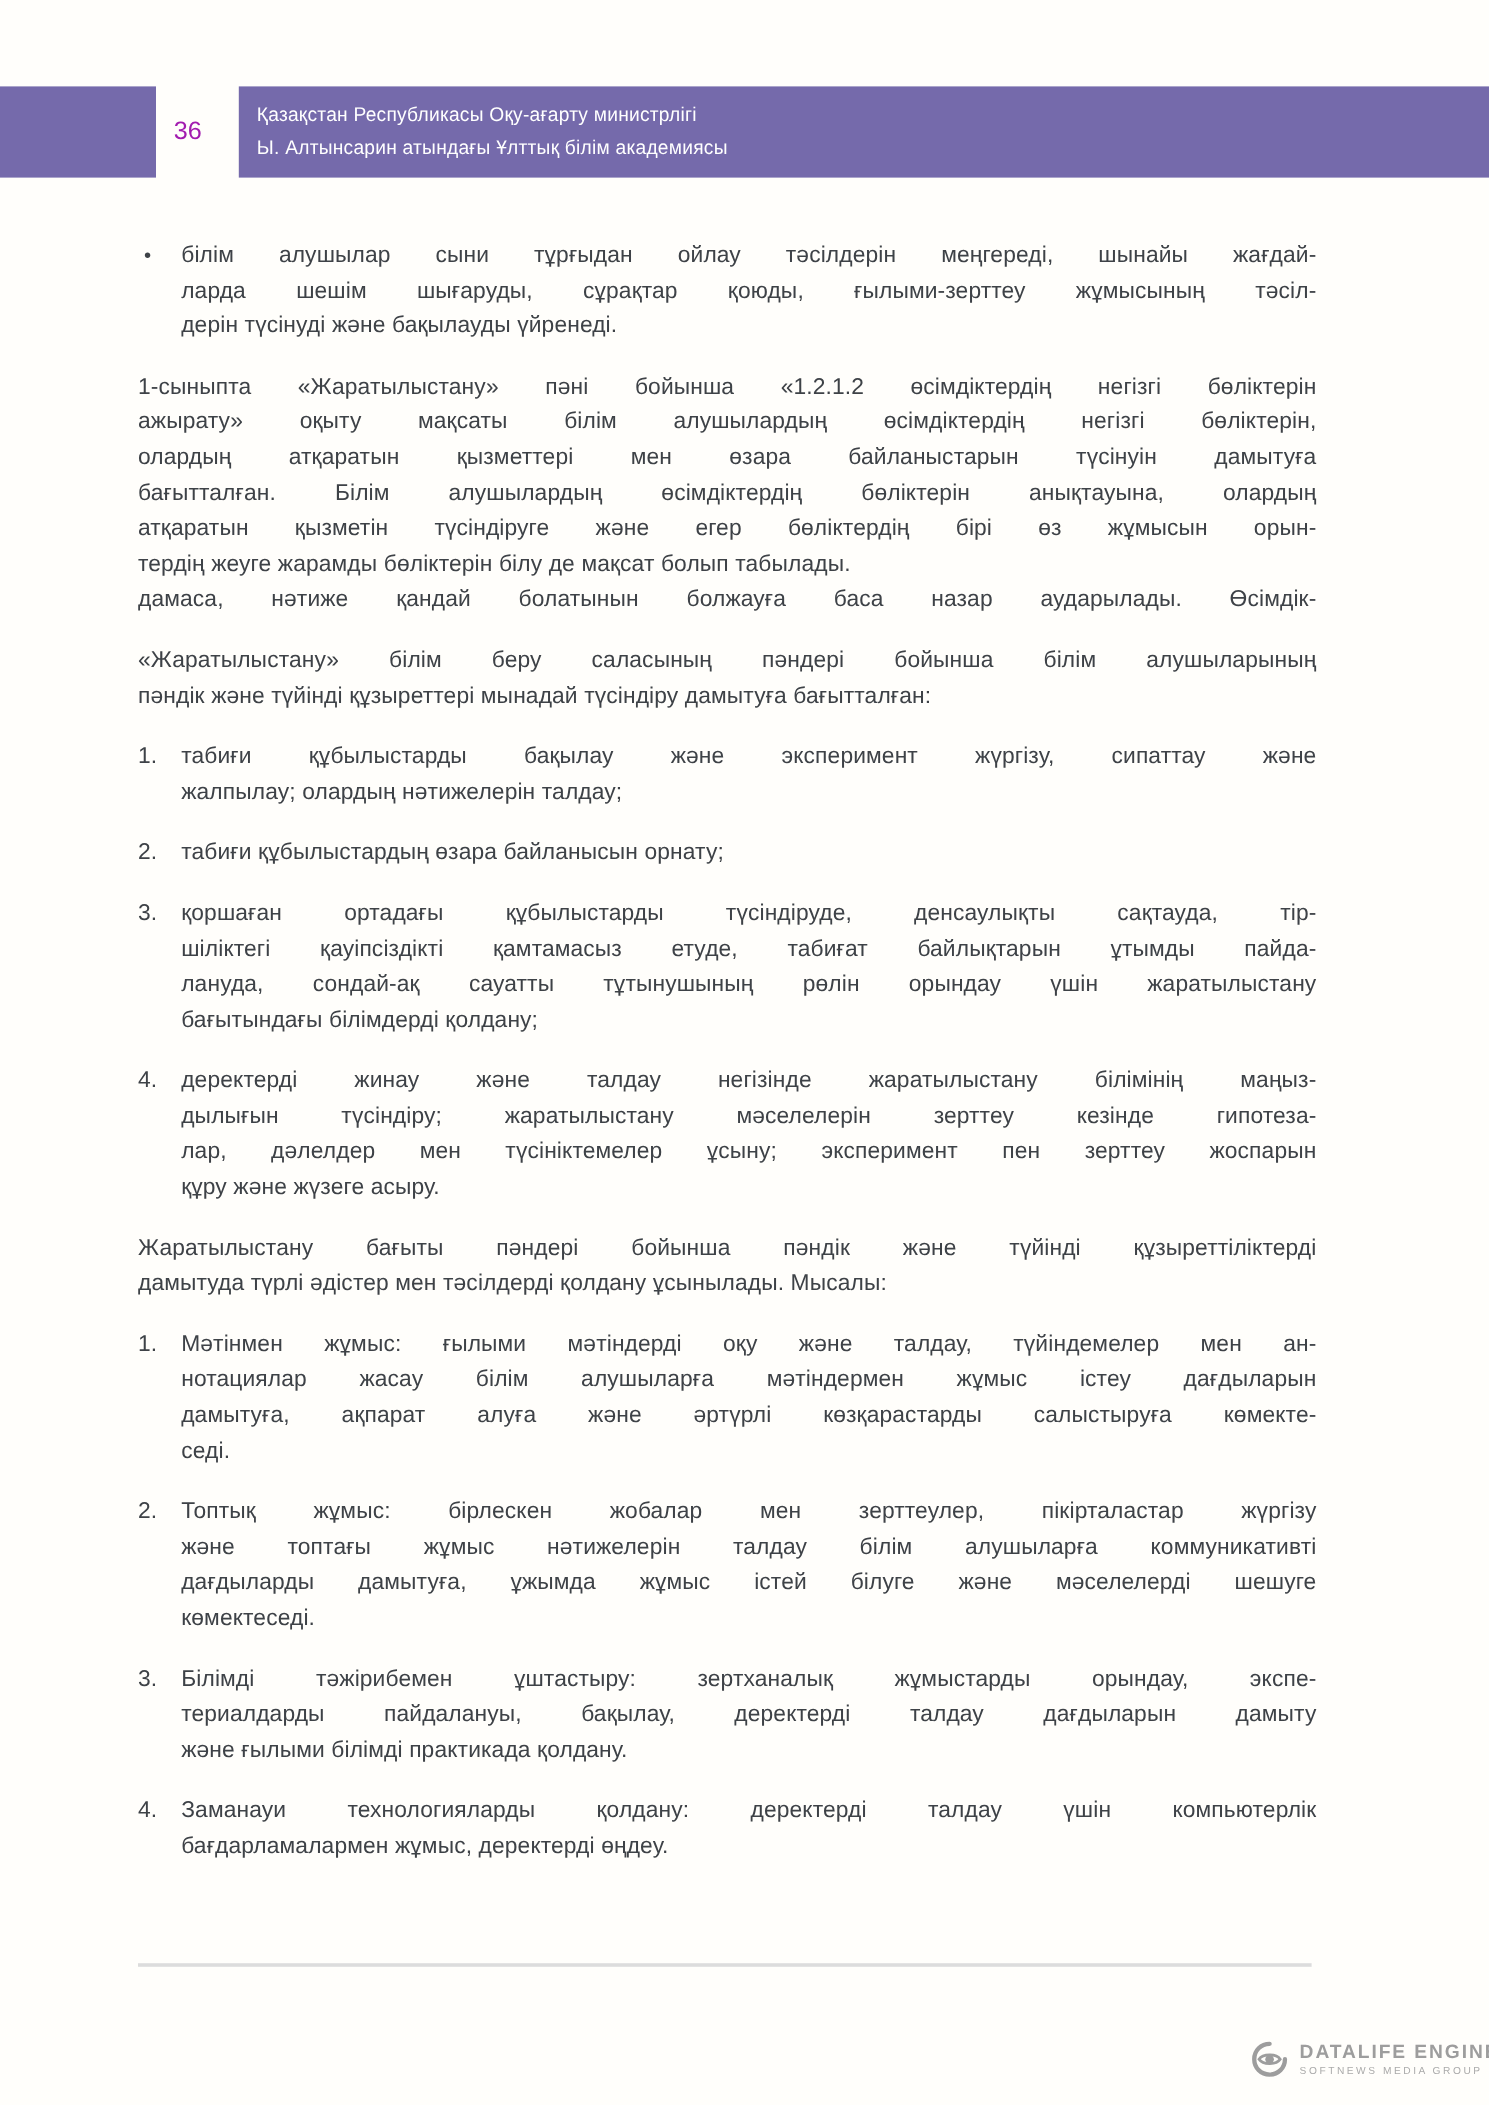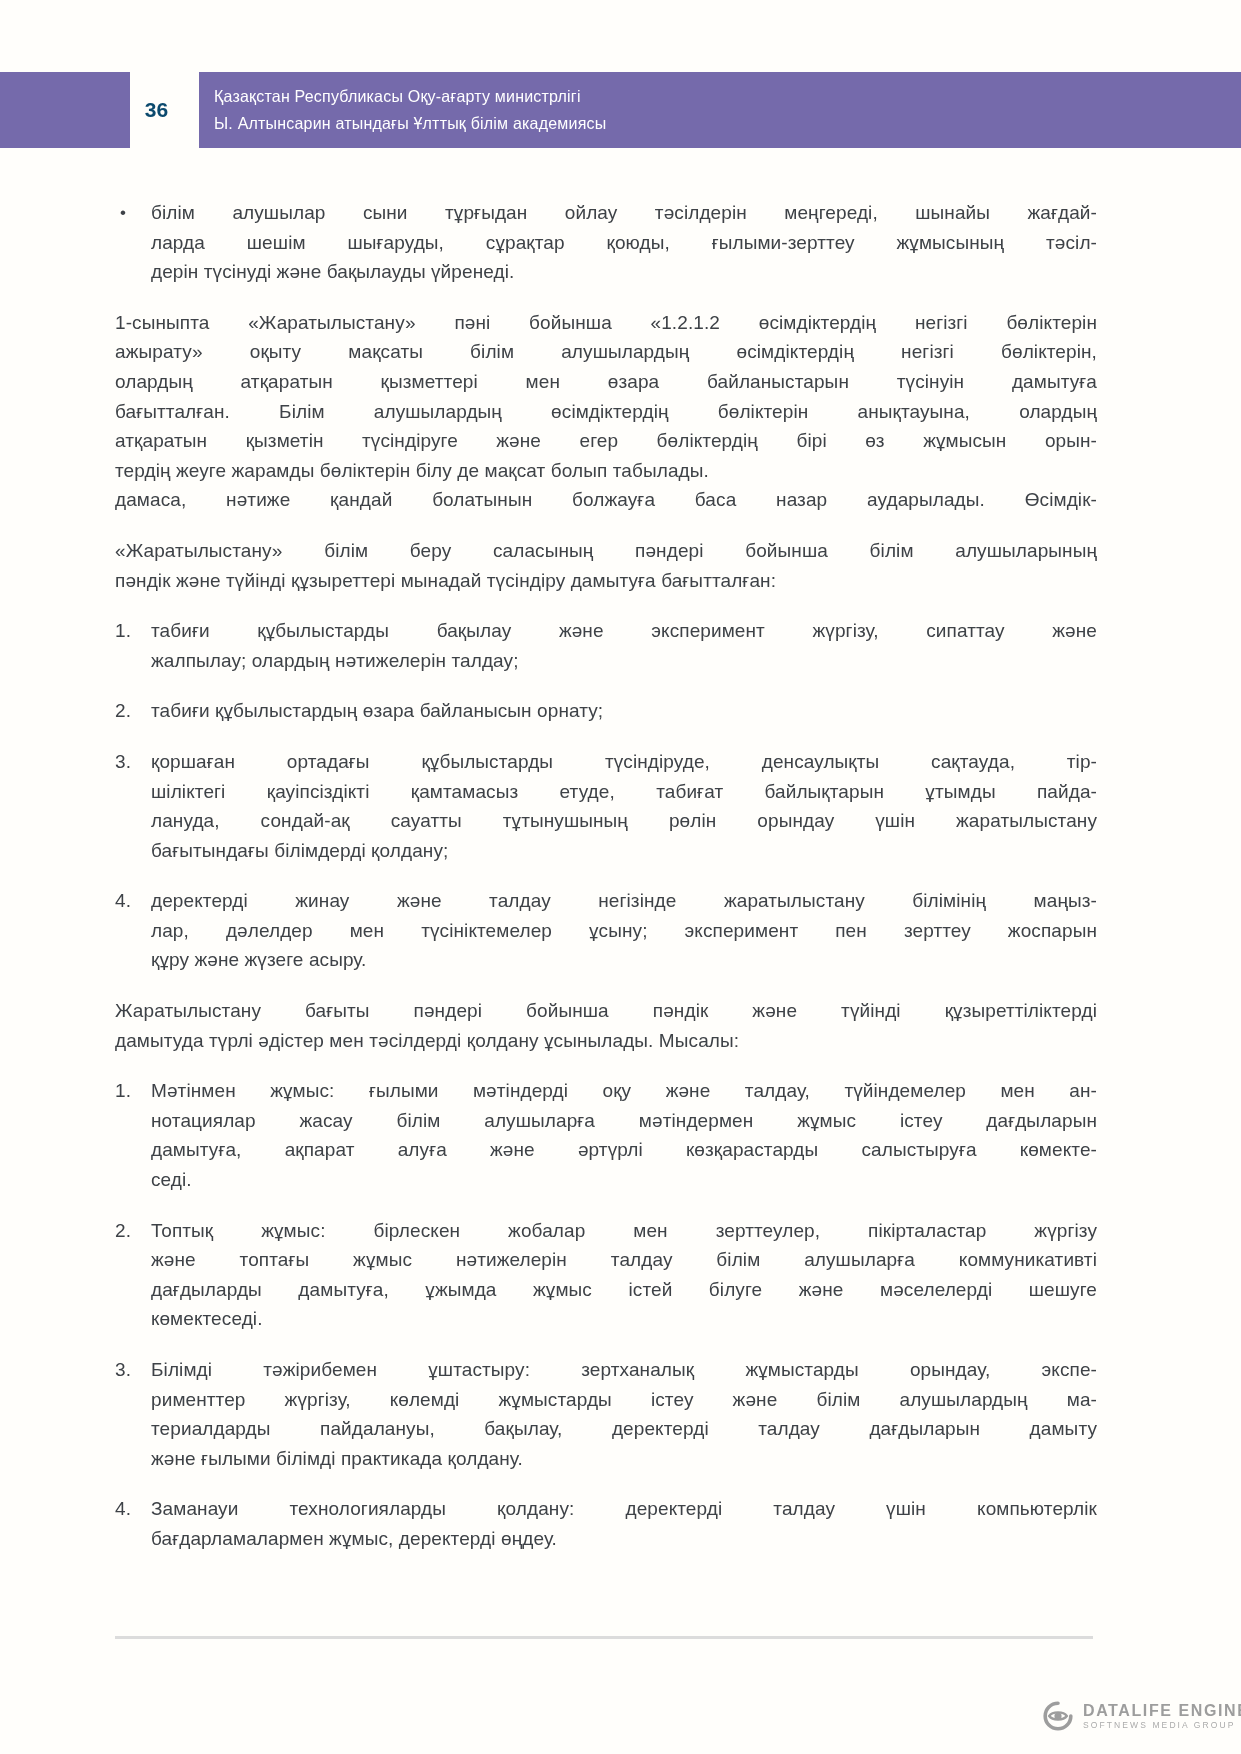--- a/index.html
+++ b/index.html
@@ -12,21 +12,21 @@
   body{
     width:1241px;height:1754px;position:relative;overflow:hidden;
     background:#fffefb;
     font-family:"Liberation Sans", sans-serif;
   }
   
   .header-band{position:absolute;top:72px;left:0;width:100%;height:76px;}
   .band-left{position:absolute;left:0;top:0;width:130px;height:100%;background:var(--band);}
   .page-num-slot{position:absolute;left:130px;top:0;width:53px;height:100%;
     display:flex;align-items:center;justify-content:center;background:transparent;}
-  .page-num{font-size:21px;color:#0c4a6e;font-weight:700;text-align:right;}
+  .page-num{font-size:21px;color:#a21caf;font-weight:400;text-align:right;}
   .band-right{position:absolute;left:199px;right:0;top:0;height:100%;background:var(--band);
     box-sizing:border-box;padding:11px 0 0 15px;}
   .band-right .hline{color:#ffffff;font-size:16.5px;line-height:27px;letter-spacing:.2px;
     font-weight:400;transform:scaleX(.97);transform-origin:left center;white-space:nowrap;}
   
   .content{position:absolute;left:115px;top:198px;width:982px;color:var(--body-text);
     font-size:19px;line-height:29.6px;letter-spacing:.1px;}
   .block{position:relative;margin-bottom:21px;}
   .block.list{padding-left:36px;}
   .block .marker{position:absolute;left:0;top:0;width:32px;}
@@ -87,20 +87,21 @@
     <div class="block list">
       <span class="marker">3.</span>
       <div class="line">қоршаған ортадағы құбылыстарды түсіндіруде, денсаулықты сақтауда, тір-</div>
       <div class="line">шіліктегі қауіпсіздікті қамтамасыз етуде, табиғат байлықтарын ұтымды пайда-</div>
       <div class="line">лануда, сондай-ақ сауатты тұтынушының рөлін орындау үшін жаратылыстану</div>
       <div class="line last">бағытындағы білімдерді қолдану;</div>
     </div>
     <div class="block list">
       <span class="marker">4.</span>
       <div class="line">деректерді жинау және талдау негізінде жаратылыстану білімінің маңыз-</div>
+      <div class="line">дылығын түсіндіру; жаратылыстану мәселелерін зерттеу кезінде гипотеза-</div>
       <div class="line">лар, дәлелдер мен түсініктемелер ұсыну; эксперимент пен зерттеу жоспарын</div>
       <div class="line last">құру және жүзеге асыру.</div>
     </div>
     <div class="block">
       <div class="line">Жаратылыстану бағыты пәндері бойынша пәндік және түйінді құзыреттіліктерді</div>
       <div class="line last">дамытуда түрлі әдістер мен тәсілдерді қолдану ұсынылады. Мысалы:</div>
     </div>
     <div class="block list">
       <span class="marker">1.</span>
       <div class="line">Мәтінмен жұмыс: ғылыми мәтіндерді оқу және талдау, түйіндемелер мен ан-</div>
@@ -111,21 +112,20 @@
     <div class="block list">
       <span class="marker">2.</span>
       <div class="line">Топтық жұмыс: бірлескен жобалар мен зерттеулер, пікірталастар жүргізу</div>
       <div class="line">және топтағы жұмыс нәтижелерін талдау білім алушыларға коммуникативті</div>
       <div class="line">дағдыларды дамытуға, ұжымда жұмыс істей білуге және мәселелерді шешуге</div>
       <div class="line last">көмектеседі.</div>
     </div>
     <div class="block list">
       <span class="marker">3.</span>
       <div class="line">Білімді тәжірибемен ұштастыру: зертханалық жұмыстарды орындау, экспе-</div>
-      <div class="line">рименттер жүргізу, көлемді жұмыстарды істеу және білім алушылардың ма-</div>
       <div class="line">териалдарды пайдалануы, бақылау, деректерді талдау дағдыларын дамыту</div>
       <div class="line last">және ғылыми білімді практикада қолдану.</div>
     </div>
     <div class="block list">
       <span class="marker">4.</span>
       <div class="line">Заманауи технологияларды қолдану: деректерді талдау үшін компьютерлік</div>
       <div class="line last">бағдарламалармен жұмыс, деректерді өңдеу.</div>
     </div>
   </div>
 

